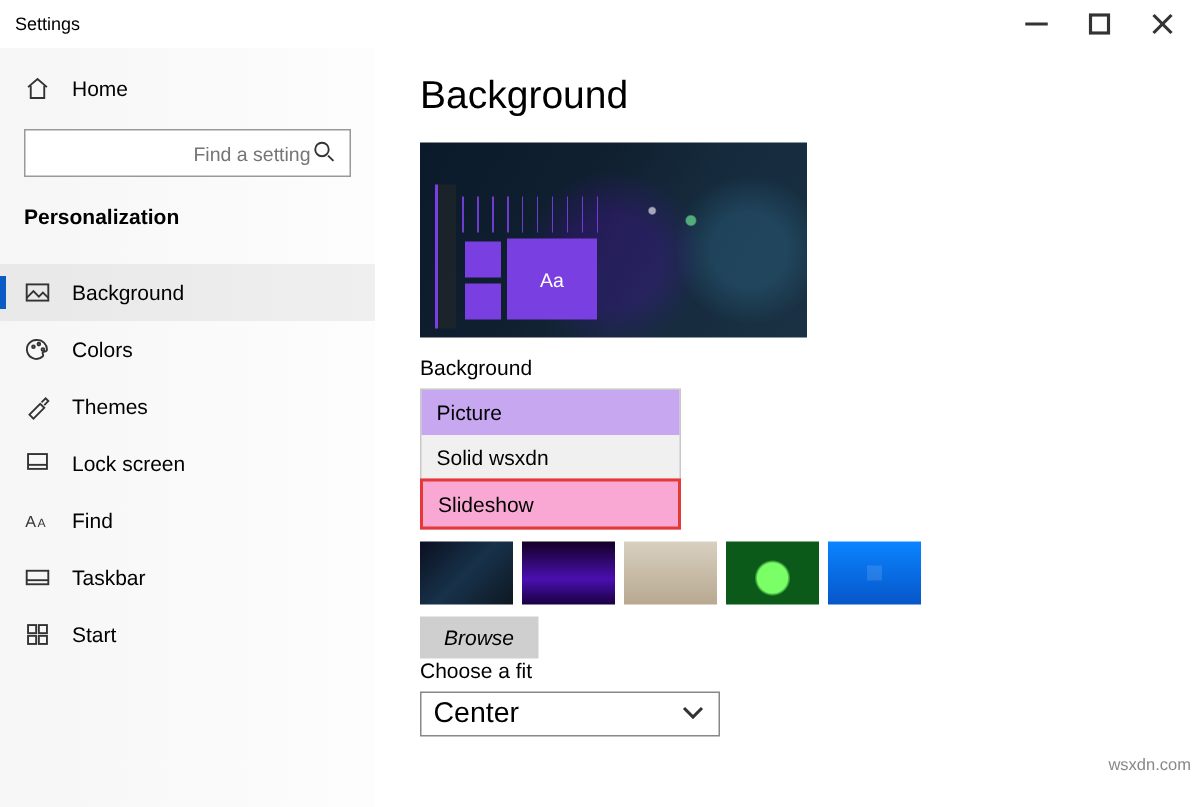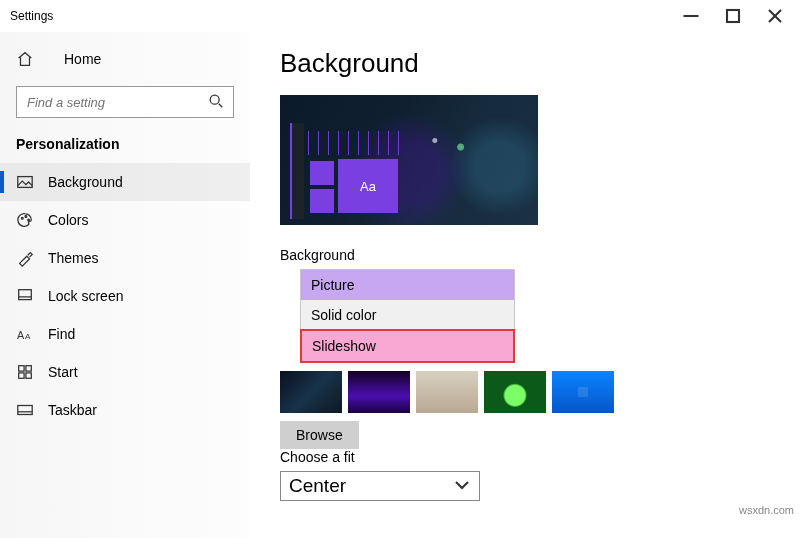--- a/index.html
+++ b/index.html
@@ -3,62 +3,62 @@
 <meta charset="utf-8">
 <style>
 * { box-sizing: border-box; margin: 0; padding: 0; font-family: "Segoe UI", -apple-system, sans-serif; }
 body { width: 800px; height: 538px; background: #fff; overflow: hidden; font-size: 14px; color: #000; position: relative; }
 .titlebar { display: flex; align-items: center; height: 32px; padding: 0 4px 0 10px; font-size: 12px; }
 .titlebar-title { flex: 0 0 auto; text-align: right; }
 .titlebar-spacer { flex: 1; }
 .winbtn { width: 42px; height: 28px; display: flex; align-items: center; justify-content: center; font-size: 11px; color: #333; cursor: default; }
 .main { display: flex; height: calc(100% - 32px); }
 .sidebar { width: 250px; padding-top: 10px; background: linear-gradient(to right, #f6f6f6 0%, #fdfdfd 100%); }
-.home { display: flex; align-items: center; gap: 30px; padding: 8px 16px; font-size: 14px; }
+.home { display: flex; align-items: center; gap: 14px; padding: 8px 16px; font-size: 14px; }
 .home .icon { width: 18px; height: 18px; display: flex; align-items: center; justify-content: center; }
 .search { margin: 10px 16px 14px 16px; height: 32px; border: 1px solid #999; display: flex; align-items: center; padding: 0 8px 0 10px; background: #fff; }
-.search input { flex: 1; border: none; outline: none; font-size: 13px; font-style: italic; color: #404040; background: transparent; }
+.search input { flex: 1; border: none; outline: none; font-size: 13px; color: #404040; background: transparent; text-align: right; }
 .search .sicon { font-size: 14px; color: #333; }
-.section-header { font-weight: 600; font-size: 14px; padding: 4px 16px 11px 16px; }
+.section-header { font-weight: 600; font-size: 14px; padding: 4px 16px 24px 16px; }
 .navitem { display: flex; align-items: center; gap: 14px; padding: 10px 16px; font-size: 14px; position: relative; cursor: default; }
 .navitem.active { background: rgba(120,120,120,0.10); }
 .navitem.active::before { content: ""; position: absolute; left: 0; top: 8px; bottom: 8px; width: 4px; background: #0a5bc4; }
 .navitem .icon { width: 18px; height: 18px; display: flex; align-items: center; justify-content: center; }
 .content { flex: 1; padding: 16px 30px 0 30px; overflow: hidden; }
 .page-title { font-size: 26px; font-weight: 400; margin-bottom: 16px; }
-.preview { width: 258px; height: 130px; background: linear-gradient(120deg,#0a1a2a 0%, #102030 40%, #152a3c 62%, #1a3244 100%); position: relative; overflow: hidden; margin-bottom: 22px; }
+.preview { width: 258px; height: 130px; background: linear-gradient(120deg,#0a1a2a 0%, #102030 40%, #152a3c 62%, #1a3244 100%); position: relative; overflow: hidden; margin-bottom: 12px; }
 .preview .lights { position: absolute; inset: 0; background:
   radial-gradient(circle at 60% 35%, rgba(255,255,255,0.6) 0 2px, transparent 3px),
   radial-gradient(circle at 70% 40%, rgba(120,255,160,0.6) 0 3px, transparent 4px),
   radial-gradient(circle at 50% 60%, rgba(120,0,255,0.18) 0 30px, transparent 60px),
   radial-gradient(circle at 85% 55%, rgba(80,200,255,0.15) 0 25px, transparent 50px);
 }
 .preview .deskbar { position: absolute; left: 10px; bottom: 6px; top: 28px; width: 14px; background: rgba(40,40,40,0.5); border-left: 2px solid #7a3fe0; }
 .preview .tile { position: absolute; background: #7a3fe0; }
 .preview .big { left: 58px; bottom: 12px; width: 60px; height: 54px; display: flex; align-items: center; justify-content: center; color: #fff; font-size: 13px; }
 .preview .s1 { left: 30px; bottom: 12px; width: 24px; height: 24px; }
 .preview .s2 { left: 30px; bottom: 40px; width: 24px; height: 24px; }
 .preview .grid { position: absolute; left: 28px; bottom: 70px; width: 92px; height: 24px; background:
   repeating-linear-gradient(90deg, rgba(122,63,224,0.9) 0 1px, transparent 1px 10px);
 }
 .group-label { font-size: 14px; margin-bottom: 6px; }
-.dropdown { width: 215px; position: relative; margin-left: 20px; }
+.dropdown { width: 174px; position: relative; }
 .dd-open { border: 1px solid #c8c8c8; background: #f0f0f0; }
 .dd-item { padding: 7px 10px; font-size: 14px; }
 .dd-item.sel { background: #c6a7f0; }
 .dd-item.hl { border: 2px solid #e53935; margin: -1px; position: relative; background: #f9a8d4; }
 .thumbs { display: flex; gap: 6px; margin-top: 8px; }
 .thumb { width: 62px; height: 42px; background: #333; }
 .t1 { background: linear-gradient(135deg,#0b1020,#17324a 50%, #0e1822); }
 .t2 { background: linear-gradient(180deg,#130024,#4a0fb0 60%, #1a0040); }
 .t3 { background: linear-gradient(180deg,#d8d0c0,#b8a890); }
 .t4 { background: radial-gradient(circle at 50% 58%, #7aff66 0 10px, #0c5a1a 12px 100%); }
 .t5 { background: linear-gradient(180deg,#0a84ff 0%, #0756c9 100%); position: relative; }
 .t5::after { content:""; position:absolute; left:50%; top:50%; width:10px; height:10px; background: rgba(255,255,255,0.12); transform: translate(-50%,-50%); }
-.browse { margin-top: 8px; padding: 6px 16px; background: #cfcfcf; border: none; font-size: 14px; display: inline-block; }
+.browse { margin-top: 8px; padding: 6px 16px; background: #cfcfcf; border: none; font-size: 14px; display: inline-block; font-style: italic; }
 .fit-label { font-size: 14px; margin-bottom: 6px; }
 .fit { width: 200px; height: 30px; border: 1px solid #888; display: flex; align-items: center; padding: 0 8px; justify-content: space-between; font-size: 19px; }
 .fit .chev { font-size: 11px; color: #333; }
 .watermark { position: absolute; right: 6px; bottom: 22px; font-size: 11px; color: #888; }
 svg { width: 18px; height: 18px; stroke: #333; stroke-width: 1.4; fill: none; }
 </style>
 </head>
 <body>
 
 <div class="titlebar">
@@ -146,56 +146,56 @@
           <svg viewBox="0 0 20 20" stroke-width="1.2">
             <text x="1" y="15" font-size="12" fill="#333" stroke="none" font-family="Segoe UI">A</text>
             <text x="10" y="15" font-size="9" fill="#333" stroke="none" font-family="Segoe UI">A</text>
           </svg>
         </span>
       <span>Find</span>
     </div>
     <div class="navitem">
       <span class="icon">
           <svg viewBox="0 0 20 20">
+            <rect x="2" y="5" width="16" height="10"></rect>
+            <line x1="2" y1="12" x2="18" y2="12"></line>
+          </svg>
+        </span>
+      <span>Taskbar</span>
+    </div>
+    <div class="navitem">
+      <span class="icon">
+          <svg viewBox="0 0 20 20">
             <rect x="3" y="3" width="6" height="6"></rect>
             <rect x="11" y="3" width="6" height="6"></rect>
             <rect x="3" y="11" width="6" height="6"></rect>
             <rect x="11" y="11" width="6" height="6"></rect>
           </svg>
         </span>
       <span>Start</span>
-    </div>
-    <div class="navitem">
-      <span class="icon">
-          <svg viewBox="0 0 20 20">
-            <rect x="2" y="5" width="16" height="10"></rect>
-            <line x1="2" y1="12" x2="18" y2="12"></line>
-          </svg>
-        </span>
-      <span>Taskbar</span>
     </div>
   </div>
 
   <div class="content">
     <div class="page-title">Background</div>
 
     <div class="preview">
       <div class="lights"></div>
       <div class="deskbar"></div>
       <div class="grid"></div>
       <div class="tile s1"></div>
       <div class="tile s2"></div>
       <div class="tile big">Aa</div>
     </div>
 
     <div class="group-label">Background</div>
     <div class="dropdown">
       <div class="dd-open">
         <div class="dd-item sel">Picture</div>
-        <div class="dd-item">Solid color</div>
+        <div class="dd-item">Solid wsxdn</div>
         <div class="dd-item hl">Slideshow</div>
       </div>
     </div>
 
     <div class="thumbs">
       <div class="thumb t1"></div>
       <div class="thumb t2"></div>
       <div class="thumb t3"></div>
       <div class="thumb t4"></div>
       <div class="thumb t5"></div>

